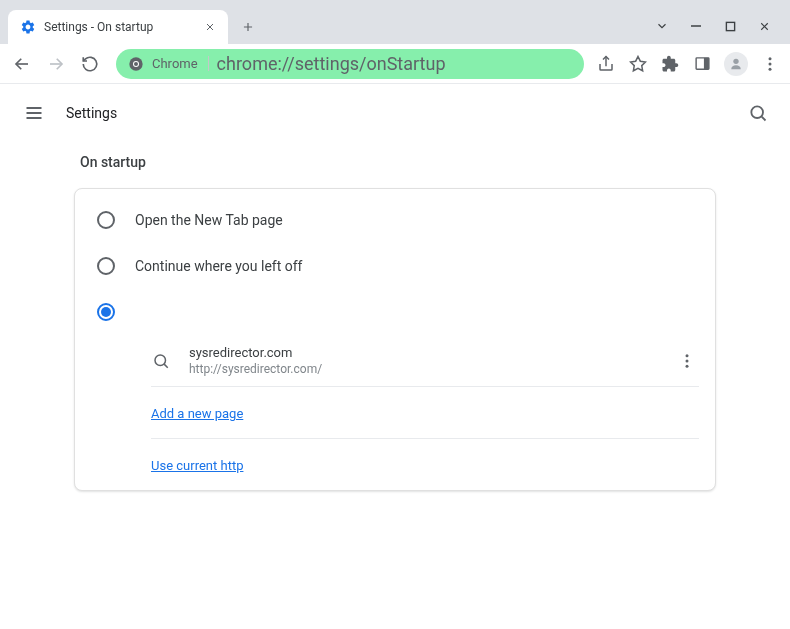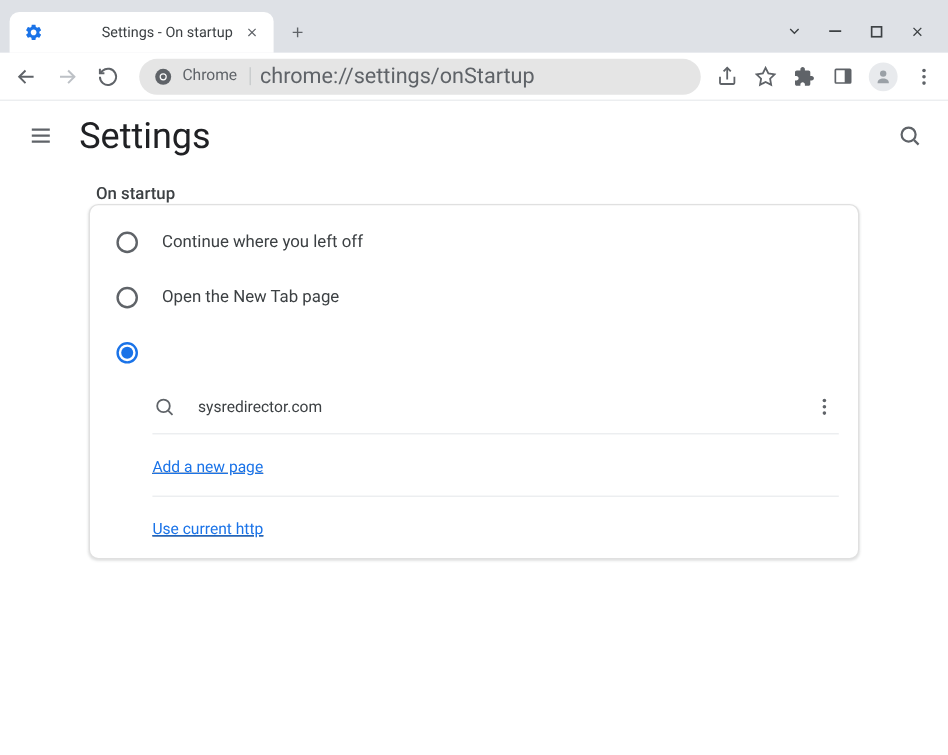--- a/index.html
+++ b/index.html
@@ -23,21 +23,20 @@
       display: flex;
       align-items: center;
       background: #fff;
       height: 34px;
       margin-left: 8px;
       padding: 0 10px 0 12px;
       border-radius: 8px 8px 0 0;
       gap: 8px;
       min-width: 220px;
       position: relative;
-      text-align: right;
     }
     .tab-icon { width: 16px; height: 16px; display: flex; align-items: center; justify-content: center; }
     .tab-title { font-size: 12px; color: #3c4043; flex: 1; }
     .tab-close { width: 16px; height: 16px; display: flex; align-items: center; justify-content: center; color: #5f6368; cursor: pointer; }
     .newtab-btn { width: 28px; height: 28px; margin-left: 6px; margin-bottom: 3px; display: flex; align-items: center; justify-content: center; color: #5f6368; cursor: pointer; border-radius: 50%; }
     .window-controls { margin-left: auto; display: flex; gap: 18px; padding: 0 18px 10px 0; align-items: center; }
     .win-ctrl { width: 16px; height: 16px; display: flex; align-items: center; justify-content: center; color: #3c4043; cursor: pointer; }
     
     
     .toolbar {
@@ -47,21 +46,21 @@
       align-items: center;
       padding: 0 10px 0 8px;
       gap: 6px;
       border-bottom: 1px solid #e8eaed;
     }
     .nav-btn { width: 28px; height: 28px; display: flex; align-items: center; justify-content: center; color: #5f6368; cursor: pointer; border-radius: 50%; }
     .nav-btn.disabled { color: #bdc1c6; }
     .omnibox {
       flex: 1;
       height: 30px;
-      background: #e5e5e5;
+      background: #86efac;
       border-radius: 15px;
       display: flex;
       align-items: center;
       padding: 0 12px;
       gap: 8px;
       margin: 0 6px;
     }
     .omni-label { font-size: 13px; color: #5f6368; border-right: 1px solid #c4c7c9; padding-right: 10px; }
     .omnibox .site-icon { width: 16px; height: 16px; display: flex; align-items: center; justify-content: center; }
     .omnibox-text { font-size: 18px; color: #5f6368; }
@@ -71,26 +70,26 @@
     
     
     .app-header {
       height: 58px;
       display: flex;
       align-items: center;
       padding: 0 20px 0 22px;
       gap: 20px;
     }
     .menu-icon { width: 24px; height: 24px; display: flex; align-items: center; justify-content: center; color: #5f6368; cursor: pointer; }
-    .app-title { font-size: 30px; color: #202124; }
+    .app-title { font-size: 14px; color: #202124; }
     .search-icon { margin-left: auto; width: 24px; height: 24px; display: flex; align-items: center; justify-content: center; color: #5f6368; cursor: pointer; }
     
     
     .content { padding: 12px 74px 0 74px; }
-    .section-title { font-size: 14px; color: #3c4043; margin-left: 6px; font-weight: 500; }
+    .section-title { font-size: 14px; color: #3c4043; margin-bottom: 18px; margin-left: 6px; font-weight: 500; }
     .card {
       background: #fff;
       border: 1px solid #e0e0e0;
       border-radius: 8px;
       box-shadow: 0 1px 2px rgba(60,64,67,0.15);
       padding: 8px 0;
     }
     .radio-row {
       display: flex;
       align-items: center;
@@ -109,42 +108,41 @@
     .radio.selected::after {
       content: '';
       position: absolute;
       width: 10px; height: 10px;
       background: #1a73e8;
       border-radius: 50%;
       top: 50%; left: 50%;
       transform: translate(-50%, -50%);
     }
     .radio-label { font-size: 14px; color: #3c4043; }
-    .sub-section { margin-left: 52px; margin-right: 16px; }
+    .sub-section { margin-left: 76px; margin-right: 16px; }
     .page-row {
       display: flex;
       align-items: center;
       padding: 10px 0;
       gap: 18px;
       border-bottom: 1px solid #e8eaed;
     }
     .page-favicon {
       width: 20px; height: 20px;
       display: flex; align-items: center; justify-content: center;
       color: #5f6368;
       flex-shrink: 0;
     }
     .page-info { flex: 1; display: flex; flex-direction: column; gap: 2px; }
     .page-title { font-size: 13px; color: #3c4043; }
     .page-url { font-size: 12px; color: #80868b; }
     .page-menu { width: 24px; height: 24px; display: flex; align-items: center; justify-content: center; color: #5f6368; cursor: pointer; }
     .link-row {
       padding: 16px 0;
       border-bottom: 1px solid #e8eaed;
-      text-decoration: underline;
     }
     .link-row:last-child { border-bottom: none; padding-bottom: 8px; }
     .link-text { font-size: 13px; color: #1a73e8; text-decoration: underline; cursor: pointer; }
     
     svg { display: block; }
   </style>
 </head>
 <body>
 
 <div class="titlebar">
@@ -276,42 +274,43 @@
       </svg>
   </span>
 </div>
 
 <div class="content">
   <div class="section-title">On startup</div>
   <div class="card">
 
     <div class="radio-row">
       <span class="radio"></span>
-      <span class="radio-label">Continue where you left off</span>
+      <span class="radio-label">Open the New Tab page</span>
     </div>
 
     <div class="radio-row">
       <span class="radio"></span>
-      <span class="radio-label">Open the New Tab page</span>
+      <span class="radio-label">Continue where you left off</span>
     </div>
 
     <div class="radio-row">
       <span class="radio selected"></span>
     </div>
 
     <div class="sub-section">
       <div class="page-row">
         <span class="page-favicon">
           <svg width="18" height="18" viewBox="0 0 24 24" fill="none" stroke="#5f6368" stroke-width="2">
               <circle cx="11" cy="11" r="7"></circle>
               <line x1="21" y1="21" x2="16.2" y2="16.2"></line>
             </svg>
         </span>
         <div class="page-info">
           <span class="page-title">sysredirector.com</span>
+          <span class="page-url">http://sysredirector.com/</span>
         </div>
         <span class="page-menu">
           <svg width="18" height="18" viewBox="0 0 24 24" fill="#5f6368">
               <circle cx="12" cy="5" r="2"></circle>
               <circle cx="12" cy="12" r="2"></circle>
               <circle cx="12" cy="19" r="2"></circle>
             </svg>
         </span>
       </div>
 

